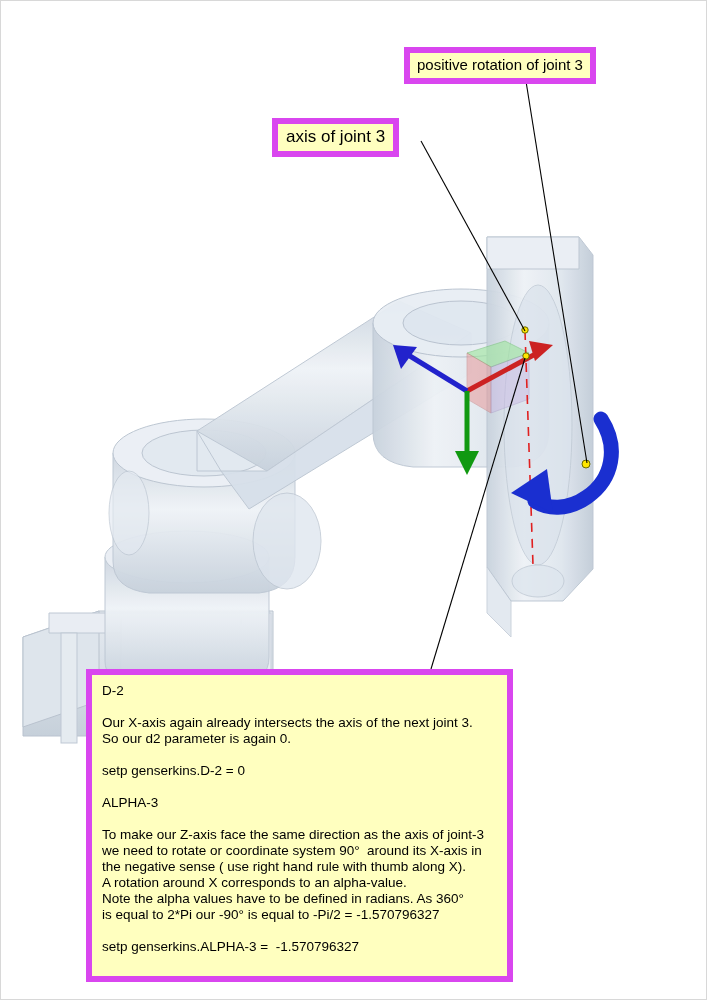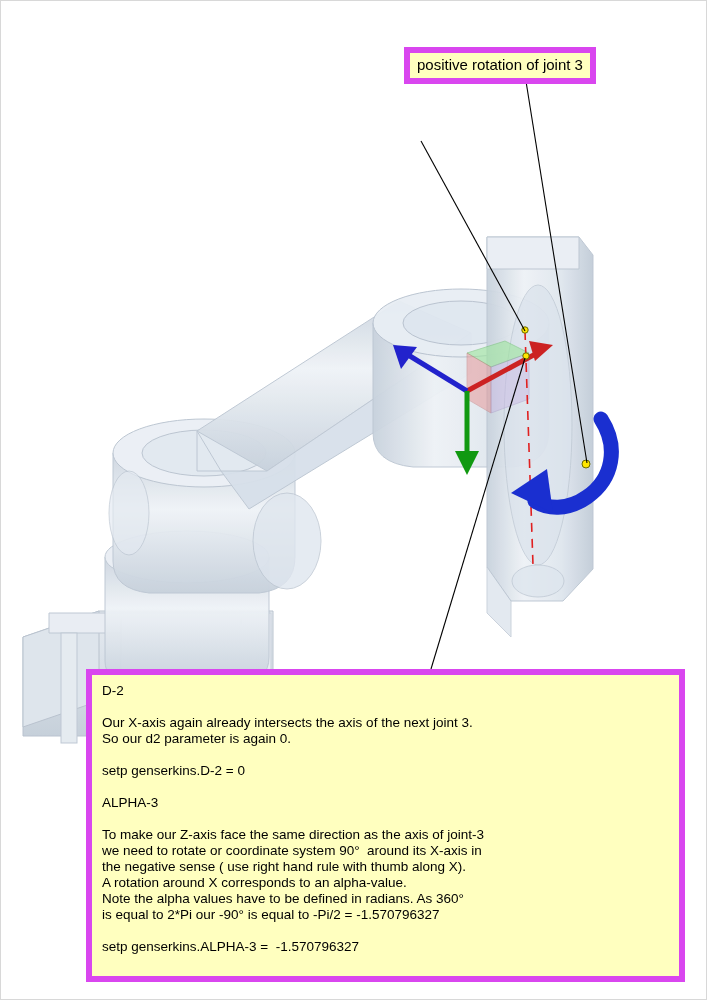--- a/index.html
+++ b/index.html
@@ -48,21 +48,21 @@
     top: 46px;
   }
   #callout-rotation .callout-label {
     font-size: 15px;
     line-height: 18px;
     padding: 3px 7px 4px 7px;
   }
   #note-box {
     left: 85px;
     top: 668px;
-    width: 599px;
+    width: 427px;
     height: 313px;
     padding: 8px 10px 8px 10px;
   }
   .note-text {
     font-size: 13.5px;
     line-height: 16px;
     white-space: pre-wrap;
     color: #000000;
     font-family: "Liberation Sans", sans-serif;
   }
@@ -162,20 +162,23 @@
       <circle cx="585" cy="463" r="4" fill="#ffe600" stroke="#6a6a00" stroke-width="1"></circle>
     </g>
 
     <g>
       <line x1="420" y1="140" x2="524" y2="330" stroke="#000000" stroke-width="1.1"></line>
       <line x1="524" y1="74" x2="586" y2="462" stroke="#000000" stroke-width="1.1"></line>
       <line x1="524" y1="357" x2="430" y2="668" stroke="#000000" stroke-width="1.1"></line>
     </g>
   </svg>
 
+  <div class="callout" id="callout-axis">
+    <div class="callout-label">axis of joint 3</div>
+  </div>
 
   <div class="callout" id="callout-rotation">
     <div class="callout-label">positive rotation of joint 3</div>
   </div>
 
   <div class="callout" id="note-box">
     <div class="note-text">D-2
 
 Our X-axis again already intersects the axis of the next joint 3.
 So our d2 parameter is again 0.

